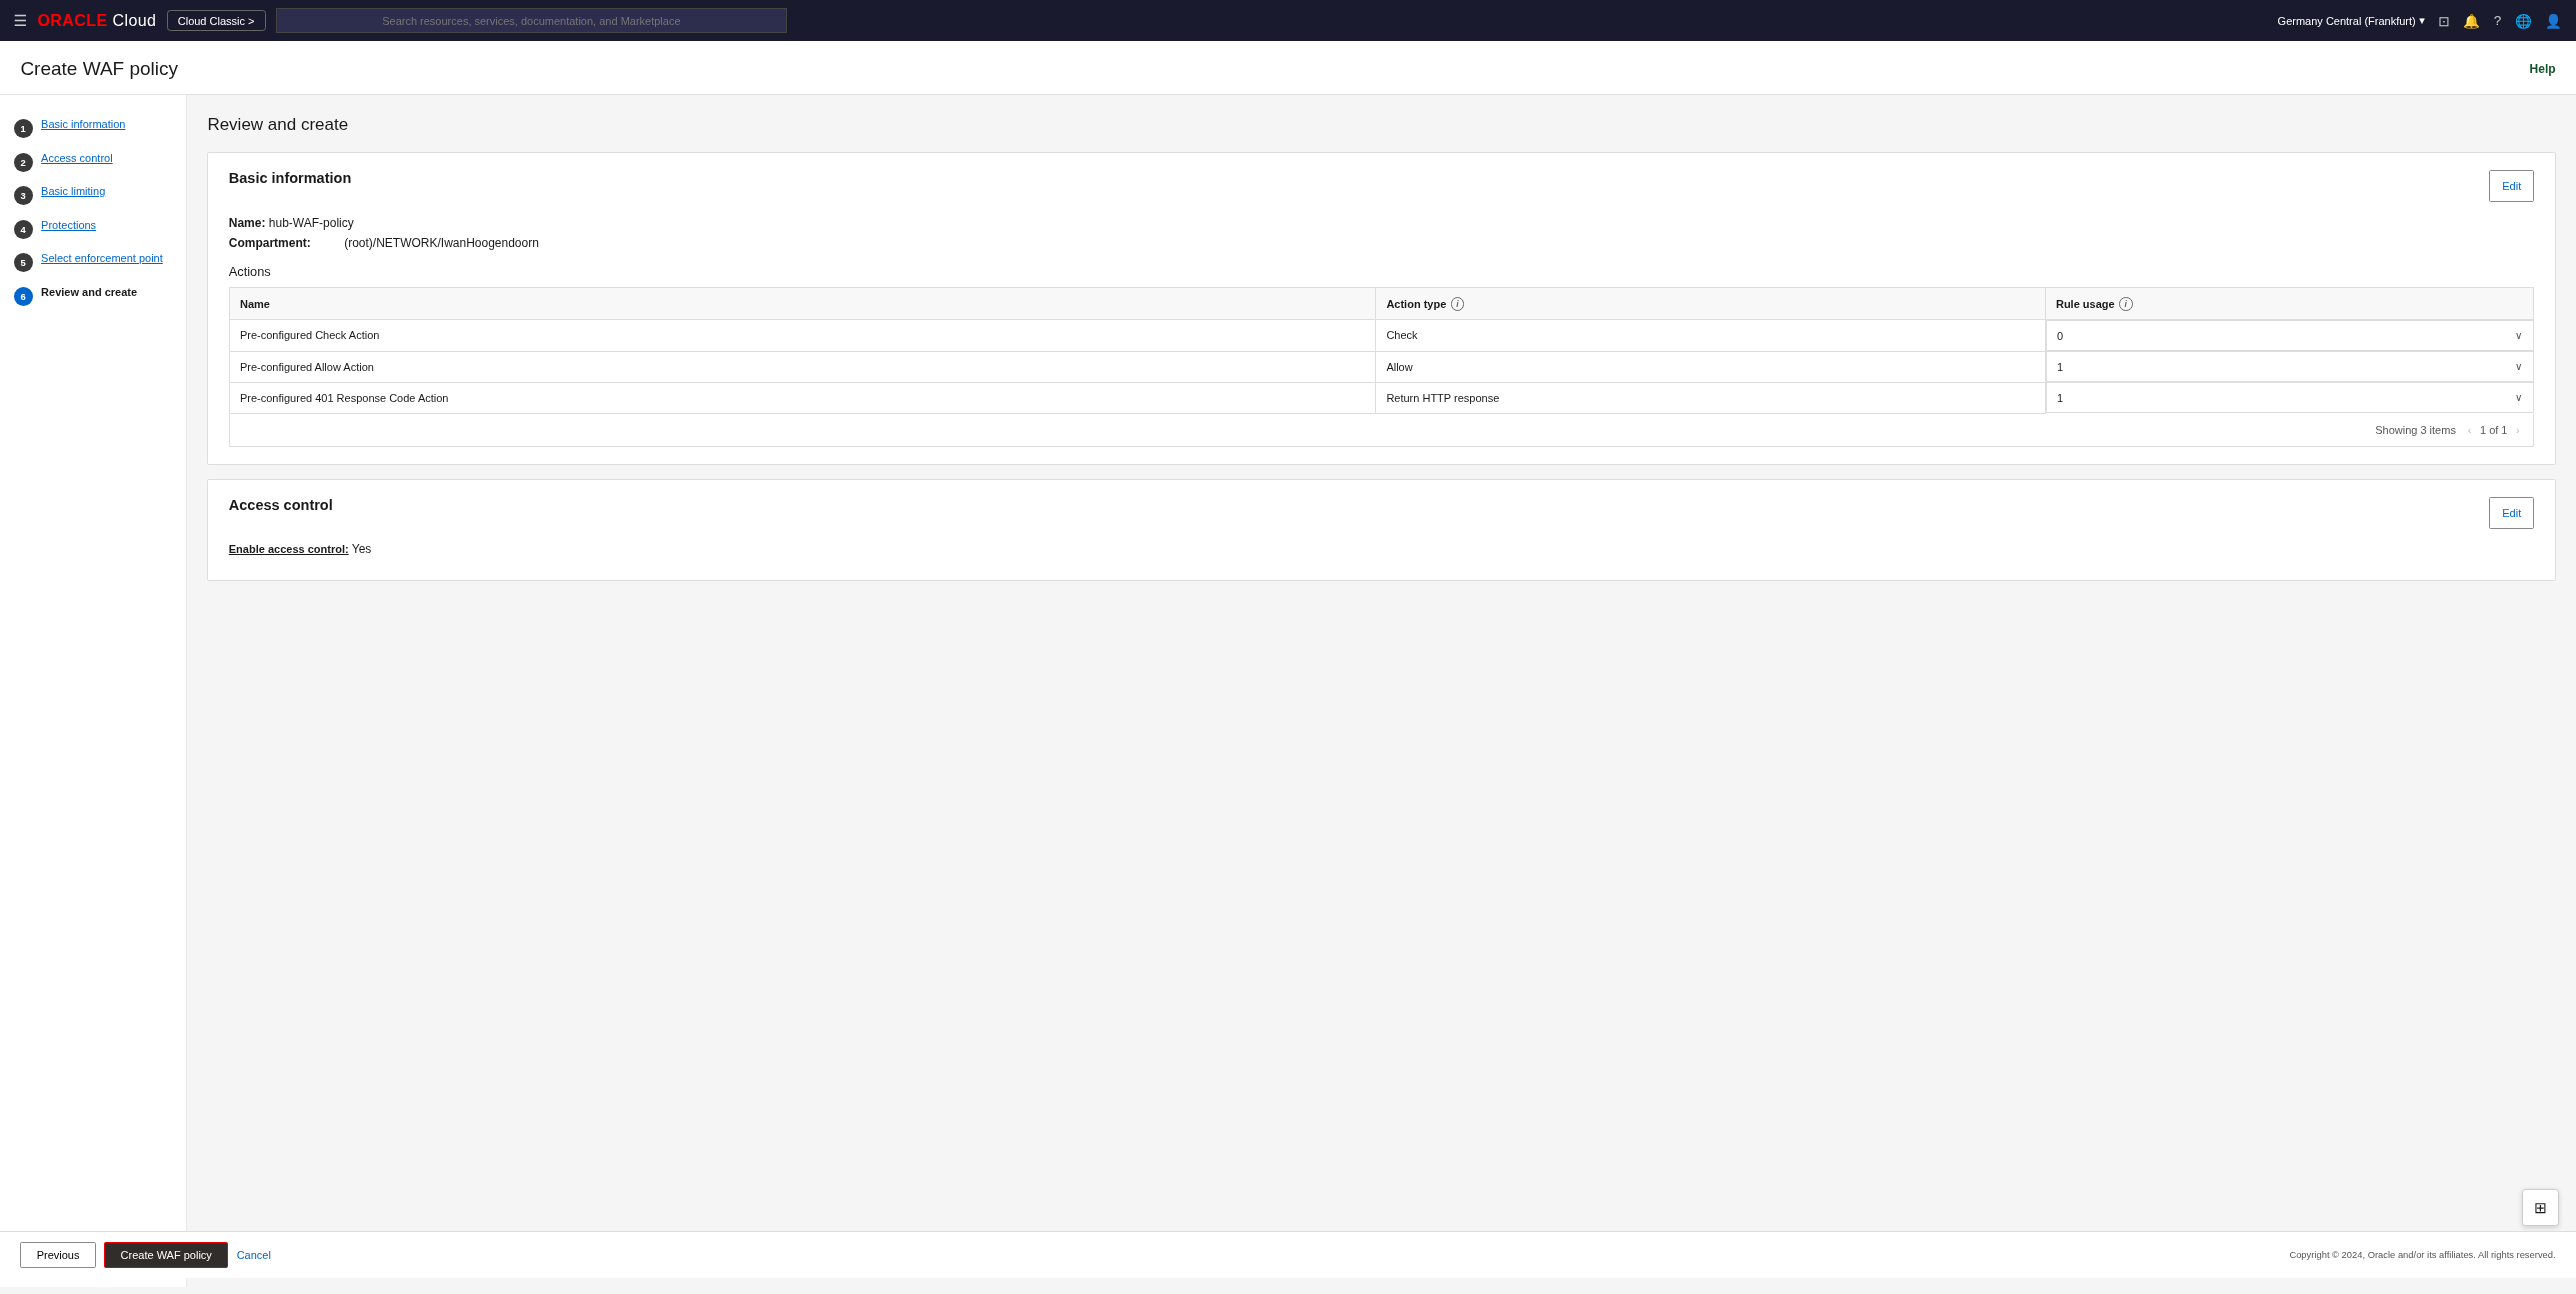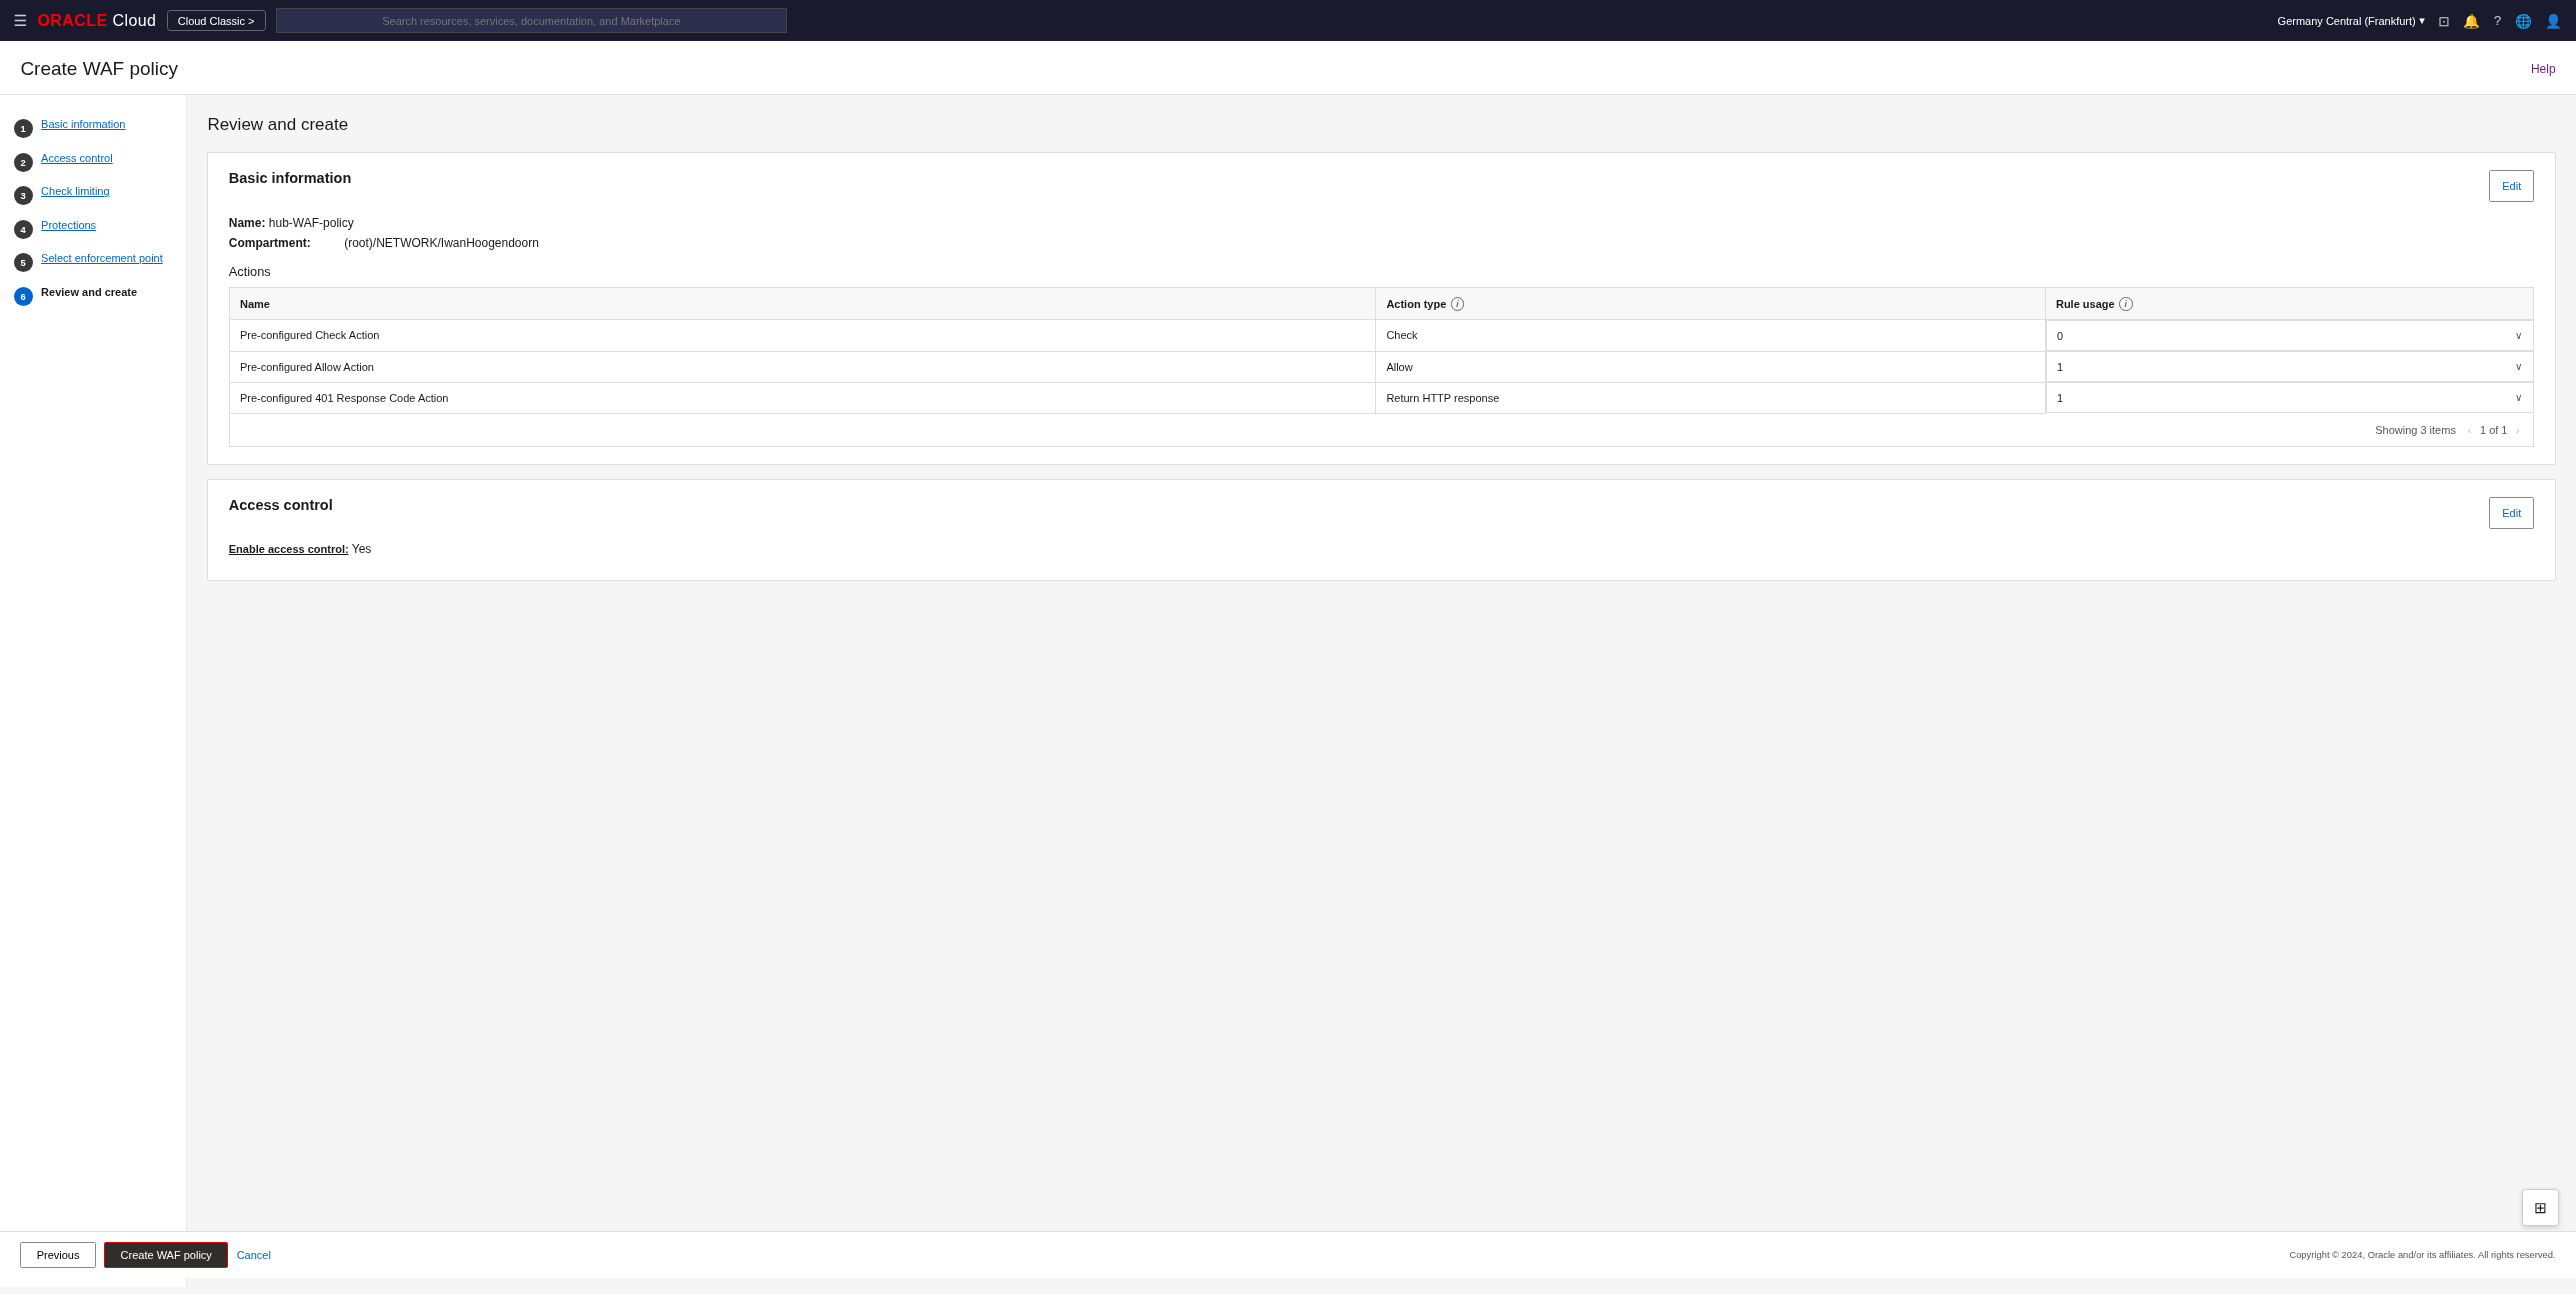--- a/index.html
+++ b/index.html
@@ -65,23 +65,24 @@
       padding: 17px 20.4px 13.6px 20.4px;
       border-bottom: 0.9px solid #e0e0e0;
       background: white;
     }
     .page-title {
       font-size: 19px;
       font-weight: 400;
       color: #1a1a1a;
     }
     .help-link {
-      color: #701a75;
+      color: #14532d;
       text-decoration: none;
       font-size: 12px;
+      font-weight: bold;
     }
 
     .main-content {
       display: flex;
       gap: 0;
     }
 
     
     .sidebar {
       width: 187px;
@@ -351,21 +352,21 @@
     <div class="sidebar-item">
       <span class="step-badge completed">1</span>
       <span class="sidebar-label">Basic information</span>
     </div>
     <div class="sidebar-item">
       <span class="step-badge completed">2</span>
       <span class="sidebar-label">Access control</span>
     </div>
     <div class="sidebar-item">
       <span class="step-badge completed">3</span>
-      <span class="sidebar-label">Check limiting</span>
+      <span class="sidebar-label">Basic limiting</span>
     </div>
     <div class="sidebar-item">
       <span class="step-badge completed">4</span>
       <span class="sidebar-label">Protections</span>
     </div>
     <div class="sidebar-item">
       <span class="step-badge completed">5</span>
       <span class="sidebar-label">Select enforcement point</span>
     </div>
     <div class="sidebar-item">

